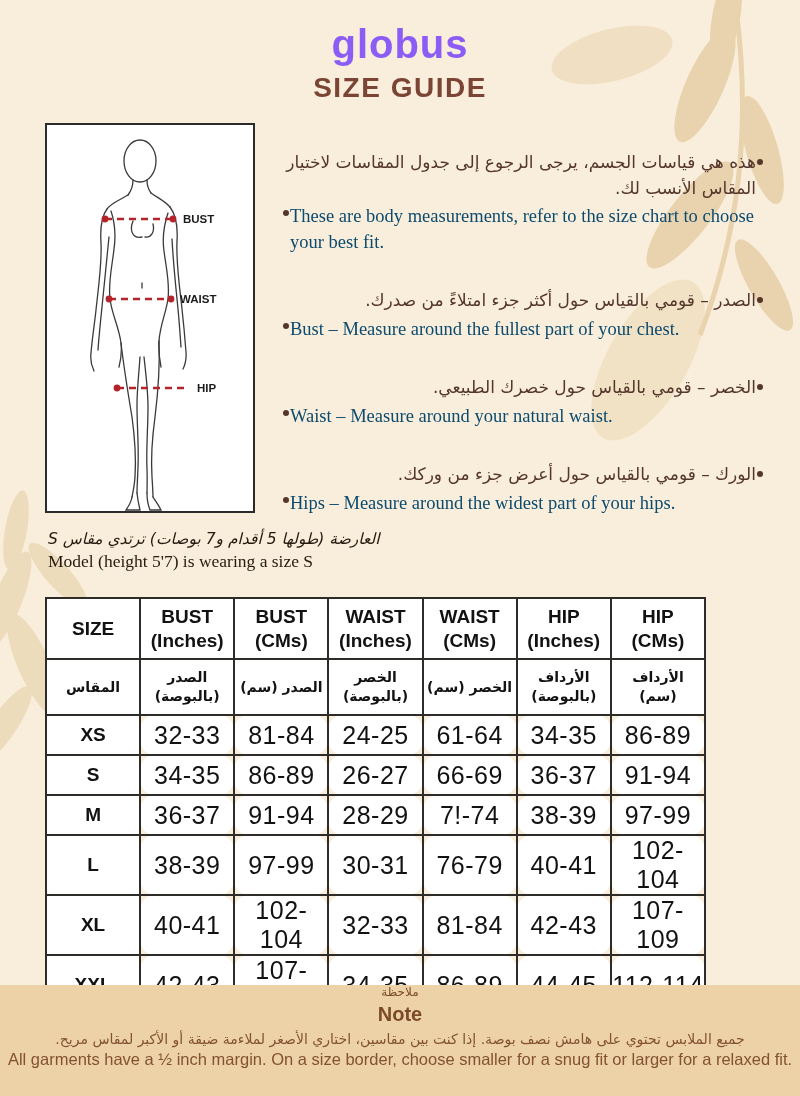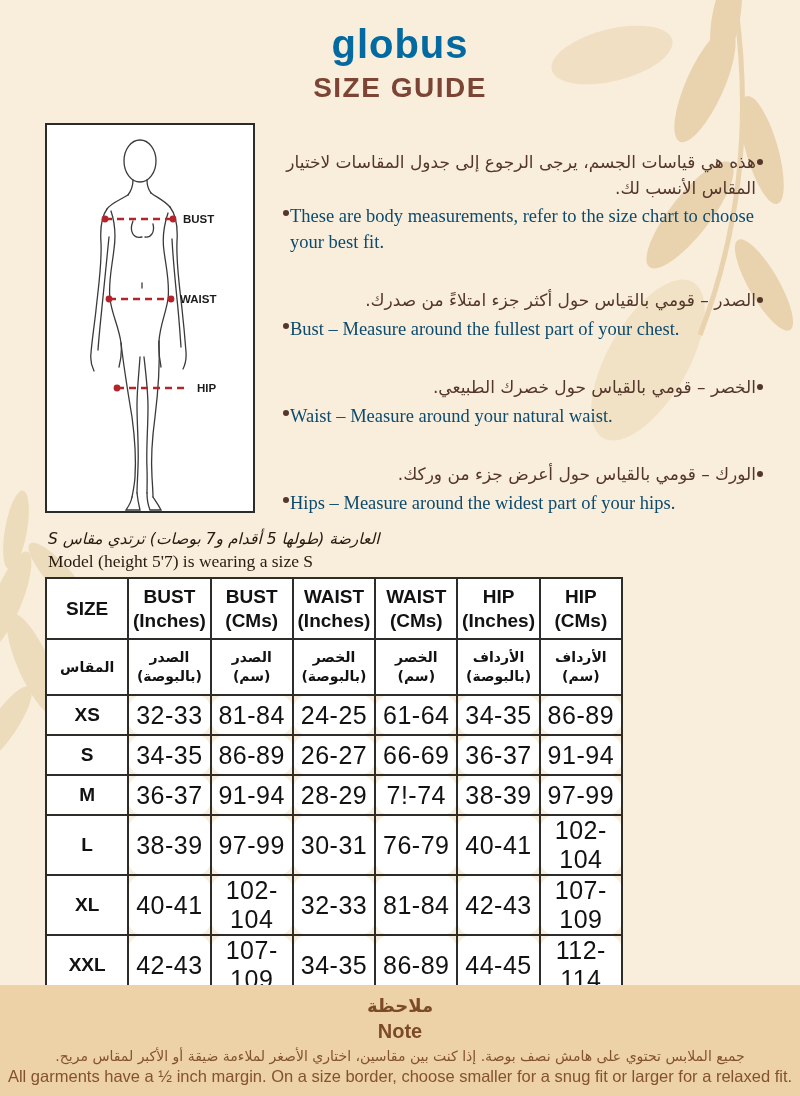--- a/index.html
+++ b/index.html
@@ -5,21 +5,21 @@
   * { margin:0; padding:0; box-sizing:border-box; }
   body { background:#d8d2c4; font-family:"Liberation Sans", sans-serif; }
   .page {
     position:relative; width:800px; height:1096px; margin:0 auto;
     background:#f8eedb; overflow:hidden;
   }
   .decor { position:absolute; left:0; top:0; width:800px; height:1096px; }
 
   .logo {
     position:absolute; top:22px; left:0; width:100%; text-align:center;
-    font-size:40px; font-weight:600; color:#0369a1; letter-spacing:1px;
+    font-size:40px; font-weight:600; color:#8b5cf6; letter-spacing:1px;
   }
   .title {
     position:absolute; top:72px; left:0; width:100%; text-align:center;
     font-size:28px; font-weight:700; color:#7b4434; letter-spacing:1.5px;
   }
 
   .figure-box {
     position:absolute; left:45px; top:123px; width:210px; height:390px;
     background:#ffffff; border:2px solid #2b2b2b;
   }
@@ -43,40 +43,40 @@
   .model { position:absolute; left:48px; top:530px; width:470px; }
   .model-ar {
     direction:rtl; text-align:left; font-family:"DejaVu Sans", sans-serif;
     font-size:15.5px; color:#26190f;font-style:italic;
   }
   .model-en {
     font-family:"Liberation Serif", serif; font-size:17.5px; color:#26190f; margin-top:3px;
   }
 
   table.size-chart {
-    position:absolute; left:45px; top:577px; width:578px;
+    position:absolute; left:45px; top:597px; width:661px;
     border-collapse:collapse; table-layout:fixed;
   }
   .size-chart th, .size-chart td {
     border:2px solid #2e2c29; background:#ffffff; text-align:center;
     vertical-align:middle; padding:0; color:#121212;
   }
   .th-en { height:61px; font-size:19px; font-weight:700; line-height:1.25; }
   .th-ar {
     height:56px; direction:rtl; font-family:"DejaVu Sans", sans-serif;
     font-size:14px; font-weight:700; line-height:1.35; padding:2px 5px;
   }
   .td-size { height:40px; font-size:19px; font-weight:700; }
   .td-val  { height:40px; font-size:25px; font-weight:400; letter-spacing:0.5px;border-radius:15px; }
 
   .note {
     position:absolute; left:0; top:985px; width:800px; height:111px;
     background:#ecd2a6; text-align:center; color:#7c4a28;
   }
-  .note-title-ar { font-family:"DejaVu Sans", sans-serif; font-size:18px; font-weight:700; padding-top:10px; }
+  .note-title-ar { font-family:"DejaVu Sans", sans-serif; font-size:12px; font-weight:400; padding-top:0; }
   .note-title-en { font-size:20px; font-weight:700; margin-top:4px; }
   .note-body-ar  { direction:rtl; font-family:"DejaVu Sans", sans-serif; font-size:14px; margin-top:5px; color:#845231; }
   .note-body-en  { font-size:16.5px; margin-top:3px; color:#845231; }
 </style>
 </head>
 <body>
 
 <div class="page">
 
   <svg class="decor" viewBox="0 0 800 1096">

